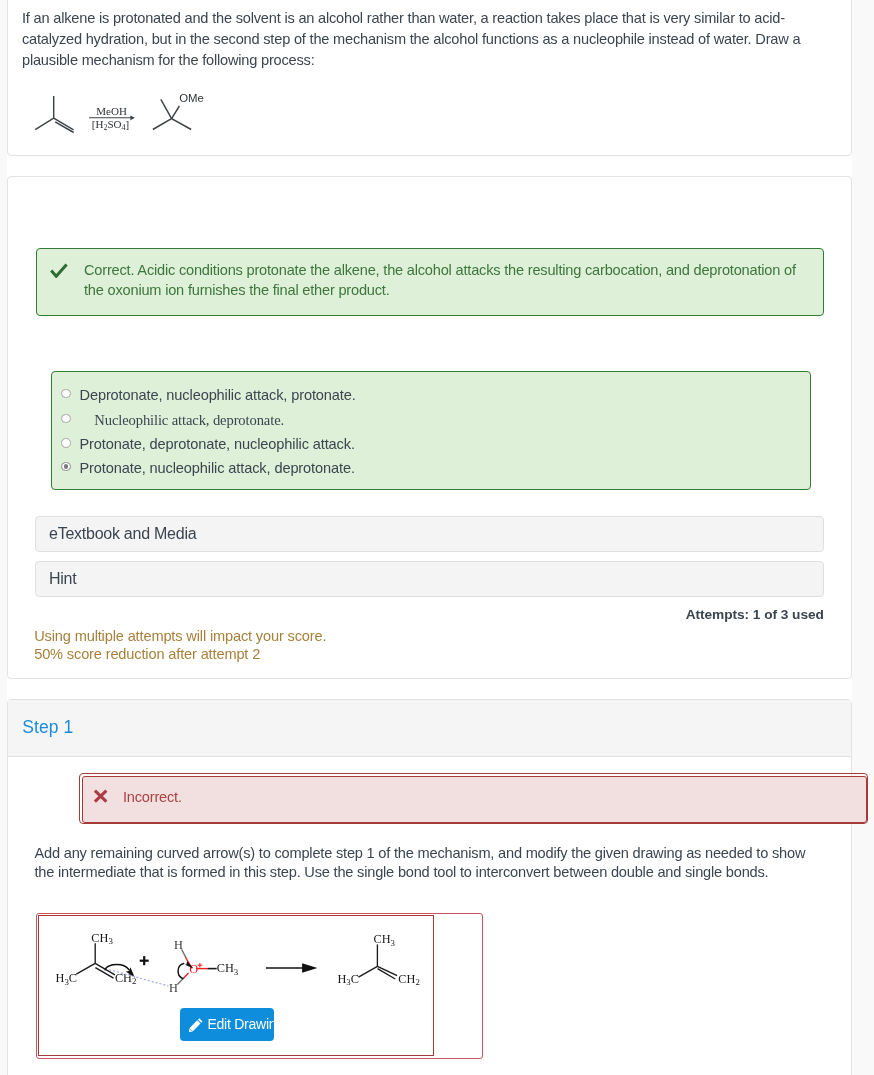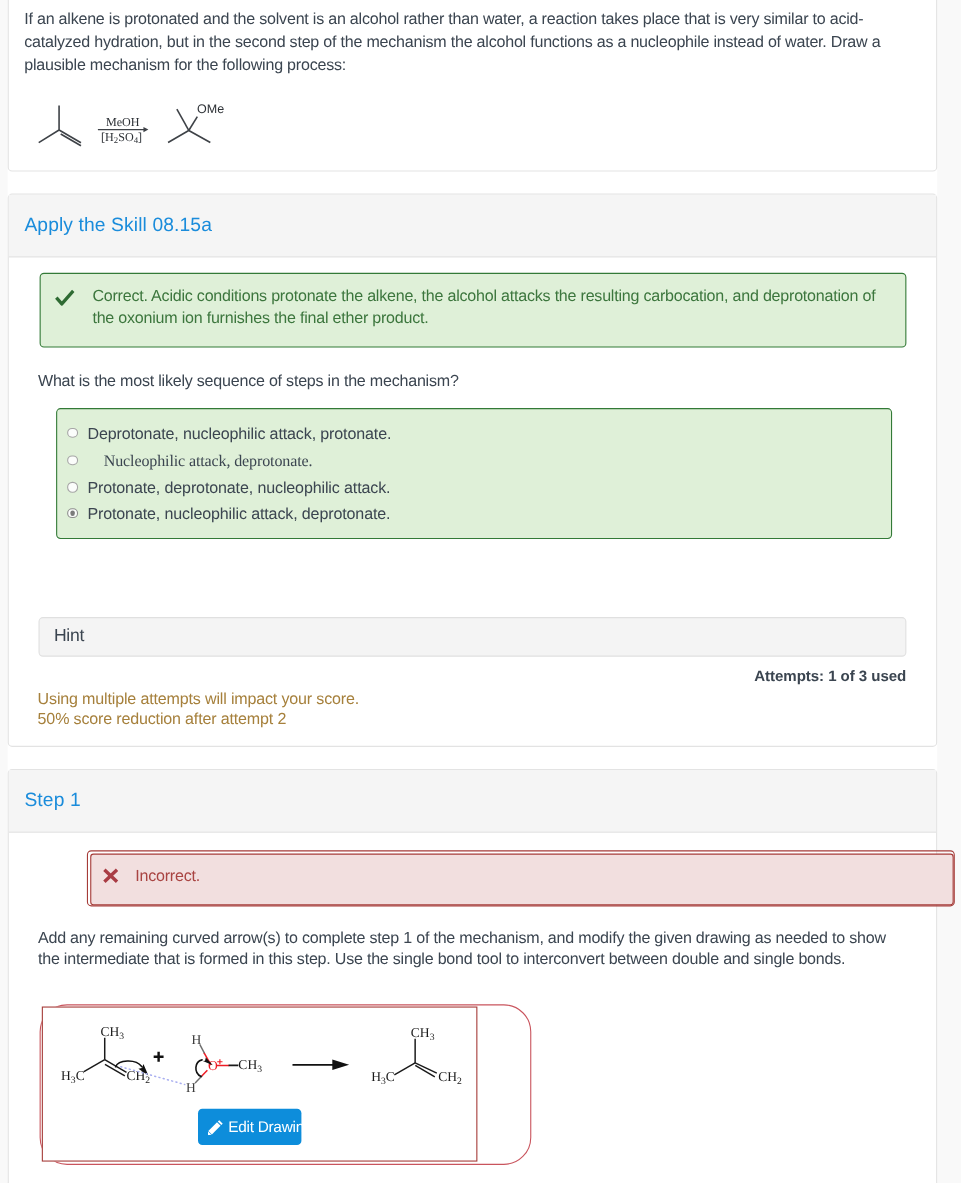--- a/index.html
+++ b/index.html
@@ -64,52 +64,51 @@
           <path d="M151.8 128.5 L170.6 117.6 L190.2 128.5"></path>
           <path d="M170.6 117.6 L159.8 98.3"></path>
           <path d="M170.6 117.6 L178.4 105.0"></path>
         </g>
         <text x="178.2" y="101.3" font-family="'Liberation Sans',sans-serif" font-size="11.4" fill="#2d3136">OMe</text>
       </svg>
     </div>
   </div>
 
   <div class="card" style="top:176px;height:503px;">
-    <div class="card-head" style="height:57px;position:relative;">
-      <div class="card-title" style="position:absolute;left:14.2px;top:16.6px;">Apply the Skill 08.15a</div>
-    </div>
 
     <div class="alert alert-ok" style="position:absolute;left:28px;top:71px;width:788px;height:68px;">
       <svg width="18" height="15" viewBox="0 0 18 15" style="position:absolute;left:13px;top:14px;">
         <path d="M1.2 7.6 L6.2 13.3 L16.6 1.5" stroke="#2f6b33" stroke-width="3.0" fill="none" stroke-linecap="butt" stroke-linejoin="miter"></path>
       </svg>
       <div style="position:absolute;left:47px;top:12px;width:722px;font-size:14.6px;line-height:19.5px;color:#3c763d;letter-spacing:-0.2px;">Correct. Acidic conditions protonate the alkene, the alcohol attacks the resulting carbocation, and deprotonation of the oxonium ion furnishes the final ether product.</div>
     </div>
 
-    <div class="qtext" style="position:absolute;left:26.5px;top:159.5px;">What is the most likely sequence of steps in the mechanism?</div>
 
     <div class="opts" style="position:absolute;left:42.7px;top:194.2px;width:760px;height:119.3px;">
       <div style="position:absolute;left:9.6px;top:13.8px;">
         <span class="radio" style="position:absolute;left:0;top:3px;"></span>
         <span class="opt" style="position:absolute;left:18.2px;top:1.2px;white-space:nowrap;">Deprotonate, nucleophilic attack, protonate.</span>
       </div>
       <div style="position:absolute;left:9.6px;top:38.8px;">
         <span class="radio" style="position:absolute;left:0;top:3px;"></span>
         <span class="opt" style="position:absolute;left:33px;top:1.2px;white-space:nowrap;font-family:Liberation Serif, serif;">Nucleophilic attack, deprotonate.</span>
       </div>
       <div style="position:absolute;left:9.6px;top:63.0px;">
         <span class="radio" style="position:absolute;left:0;top:3px;"></span>
         <span class="opt" style="position:absolute;left:18.2px;top:1.2px;white-space:nowrap;">Protonate, deprotonate, nucleophilic attack.</span>
       </div>
       <div style="position:absolute;left:9.6px;top:86.4px;">
         <span class="radio on" style="position:absolute;left:0;top:3px;"></span>
         <span class="opt" style="position:absolute;left:18.2px;top:1.2px;white-space:nowrap;">Protonate, nucleophilic attack, deprotonate.</span>
       </div>
     </div>
 
+    <div class="panelbar" style="position:absolute;left:27.2px;top:339px;width:789px;height:36px;">
+      <span style="position:absolute;left:12.8px;top:8.3px;">eTextbook and Media</span>
+    </div>
     <div class="panelbar" style="position:absolute;left:27.2px;top:384px;width:789px;height:36px;">
       <span style="position:absolute;left:12.8px;top:8.3px;">Hint</span>
     </div>
 
     <div class="attempts" style="position:absolute;right:27.2px;top:429.5px;">Attempts: 1 of 3 used</div>
 
     <div class="warn" style="position:absolute;left:26.2px;top:448.5px;">Using multiple attempts will impact your score.</div>
     <div class="warn" style="position:absolute;left:26.2px;top:466.9px;">50% score reduction after attempt 2</div>
   </div>
 
@@ -122,21 +121,21 @@
       <div class="alert-bad-inner" style="position:absolute;left:2.1px;top:2.1px;width:784.8px;height:46.8px;box-sizing:border-box;border:1px solid #a53b38;border-radius:3px;background:#f2dfdf;">
         <svg width="16" height="15" viewBox="0 0 16 15" style="position:absolute;left:10.0px;top:11.4px;">
           <path d="M1.9 1.7 L13.4 12.6 M13.4 1.7 L1.9 12.6" stroke="#a93c44" stroke-width="3.1" fill="none" stroke-linecap="butt"></path>
         </svg>
         <div style="position:absolute;left:39.8px;top:11.2px;font-size:14.6px;line-height:19.5px;color:#a94442;letter-spacing:-0.2px;">Incorrect.</div>
       </div>
     </div>
 
     <div class="qtext" style="position:absolute;left:26.5px;top:143.5px;width:786px;line-height:19.8px;">Add any remaining curved arrow(s) to complete step 1 of the mechanism, and modify the given drawing as needed to show the intermediate that is formed in this step. Use the single bond tool to interconvert between double and single bonds.</div>
 
-    <div class="drawbox" style="position:absolute;left:28.4px;top:212.9px;width:447px;height:145.7px;border-radius:25px;">
+    <div class="drawbox" style="position:absolute;left:28.4px;top:212.9px;width:447px;height:145.7px;">
       <div style="position:absolute;left:1.1px;top:1.1px;width:395.8px;height:141.5px;box-sizing:border-box;border:1px solid #a53b38;background:#fff;overflow:hidden;">
 
         <svg width="394" height="140" viewBox="36.5 914 394 140" style="display:block;">
 
           <text x="88.8" y="939.7" font-family="'Liberation Serif',serif" font-size="12.3" fill="#1a1a1a">CH<tspan font-size="8.8" dy="2.7">3</tspan></text>
           <g stroke="#1a1a1a" stroke-width="1.35" fill="none" stroke-linecap="butt">
             <path d="M92.7 941.3 L92.7 961.3"></path>
             <path d="M92.7 961.3 L73.8 972.2"></path>
             <path d="M92.7 961.3 L112.5 972.8"></path>
             <path d="M92.9 965.6 L111.0 976.1"></path>

